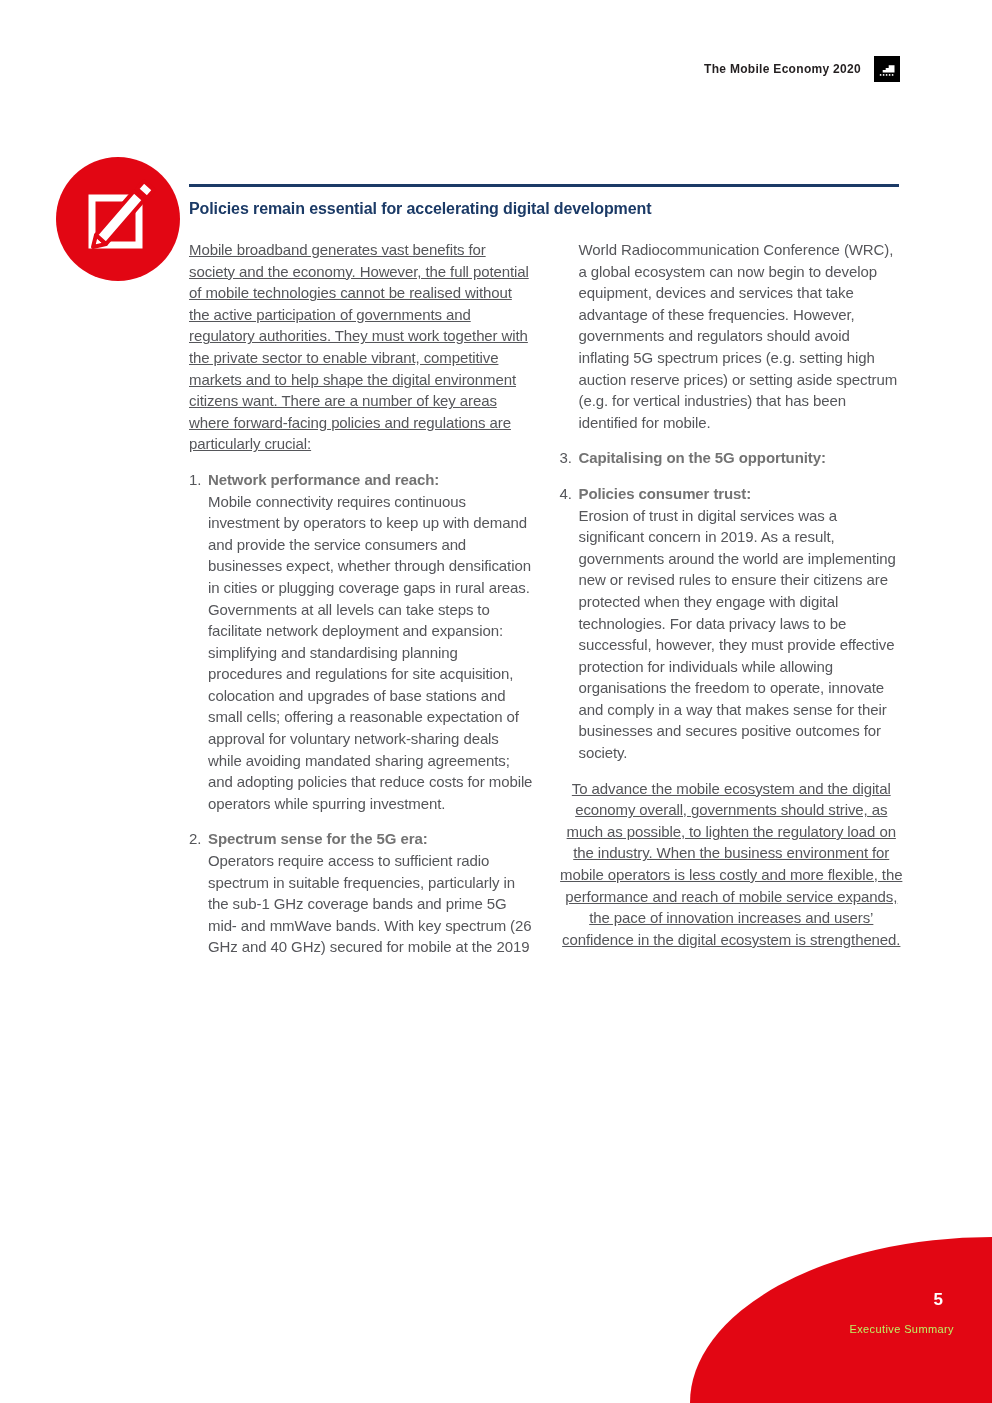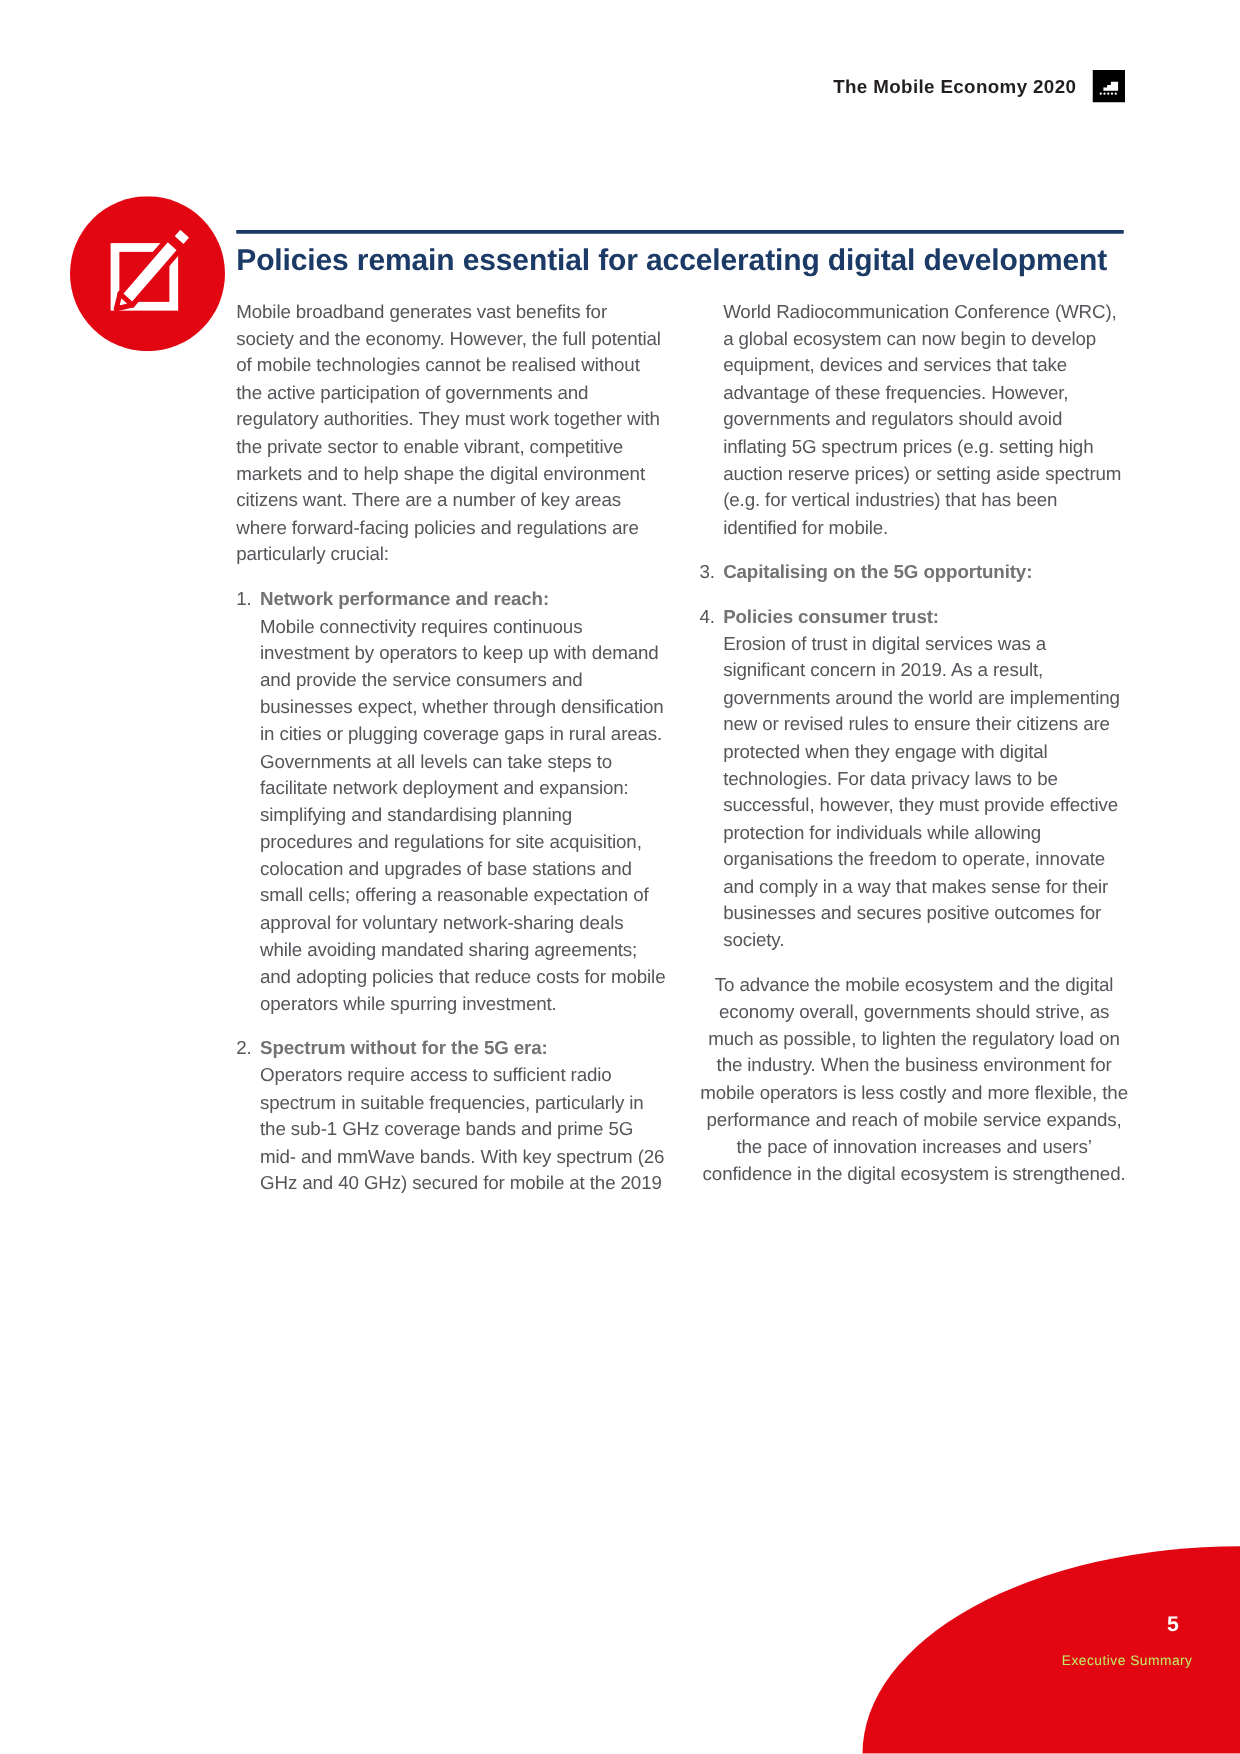--- a/index.html
+++ b/index.html
@@ -2,33 +2,33 @@
 <html><head>
 <meta charset="utf-8">
 <style>
   html,body{margin:0;padding:0;background:#fff;}
   .page{
     position:relative;width:992px;height:1403px;background:#ffffff;
     font-family:"Liberation Sans",sans-serif;overflow:hidden;
   }
   
   .header{position:absolute;top:56px;right:92px;display:flex;align-items:center;gap:13px;}
-  .header-title{font-size:15px;font-weight:bold;color:#231f20;letter-spacing:.3px;white-space:nowrap;text-align:center;}
+  .header-title{font-size:12px;font-weight:bold;color:#231f20;letter-spacing:.3px;white-space:nowrap;text-align:center;}
   .logo{width:26px;height:26px;display:block;}
   
   .feature-icon{position:absolute;left:56px;top:157px;width:124px;height:124px;}
   
   .content{position:absolute;left:189px;top:184px;width:714px;}
   .rule{height:3px;background:#1b3a66;width:710px;}
-  .headline{margin:10px 0 18px;font-size:24px;line-height:24px;font-weight:bold;color:#1b3a66;letter-spacing:-0.1px;}
+  .headline{margin:10px 0 18px;font-size:16px;line-height:24px;font-weight:bold;color:#1b3a66;letter-spacing:-0.1px;}
   .cols{
     columns:2;column-gap:27px;column-fill:balance;
     font-size:15px;line-height:21.6px;color:#55565a;letter-spacing:-0.1px;
   }
-  .cols p{margin:0 0 14px;}
+  .cols p{margin:0 0 14px;text-decoration:underline;}
   .list-item{padding-left:19px;margin:0 0 14px;}
   .item-num{float:left;width:19px;margin-left:-19px;color:#55565a;}
   .item-title{display:block;font-weight:bold;color:#737373;}
   .closing{margin:0;text-align:center;}
   
   .curve{
     position:absolute;right:0;bottom:0;width:302px;height:166px;
     background:#e20613;border-top-left-radius:100% 100%;
   }
   .page-num{position:absolute;top:53px;right:49px;color:#ffffff;font-weight:bold;font-size:17px;}
@@ -74,21 +74,21 @@
       <p>Mobile broadband generates vast benefits for society and the economy. However, the full potential of mobile technologies cannot be realised without the active participation of governments and regulatory authorities. They must work together with the private sector to enable vibrant, competitive markets and to help shape the digital environment citizens want. There are a number of key areas where forward-facing policies and regulations are particularly crucial:</p>
 
       <div class="list-item">
         <span class="item-num">1.</span>
         <span class="item-title">Network performance and reach:</span>
         <span>Mobile connectivity requires continuous investment by operators to keep up with demand and provide the service consumers and businesses expect, whether through densification in cities or plugging coverage gaps in rural areas. Governments at all levels can take steps to facilitate network deployment and expansion: simplifying and standardising planning procedures and regulations for site acquisition, colocation and upgrades of base stations and small cells; offering a reasonable expectation of approval for voluntary network-sharing deals while avoiding mandated sharing agreements; and adopting policies that reduce costs for mobile operators while spurring investment.</span>
       </div>
 
       <div class="list-item">
         <span class="item-num">2.</span>
-        <span class="item-title">Spectrum without for the 5G era:</span>
+        <span class="item-title">Spectrum sense for the 5G era:</span>
         <span>Operators require access to sufficient radio spectrum in suitable frequencies, particularly in the sub-1 GHz coverage bands and prime 5G mid- and mmWave bands. With key spectrum (26 GHz and 40 GHz) secured for mobile at the 2019 World Radiocommunication Conference (WRC), a global ecosystem can now begin to develop equipment, devices and services that take advantage of these frequencies. However, governments and regulators should avoid inflating 5G spectrum prices (e.g. setting high auction reserve prices) or setting aside spectrum (e.g. for vertical industries) that has been identified for mobile.</span>
       </div>
 
       <div class="list-item">
         <span class="item-num">3.</span>
         <span class="item-title">Capitalising on the 5G opportunity:</span>
       </div>
 
       <div class="list-item">
         <span class="item-num">4.</span>

